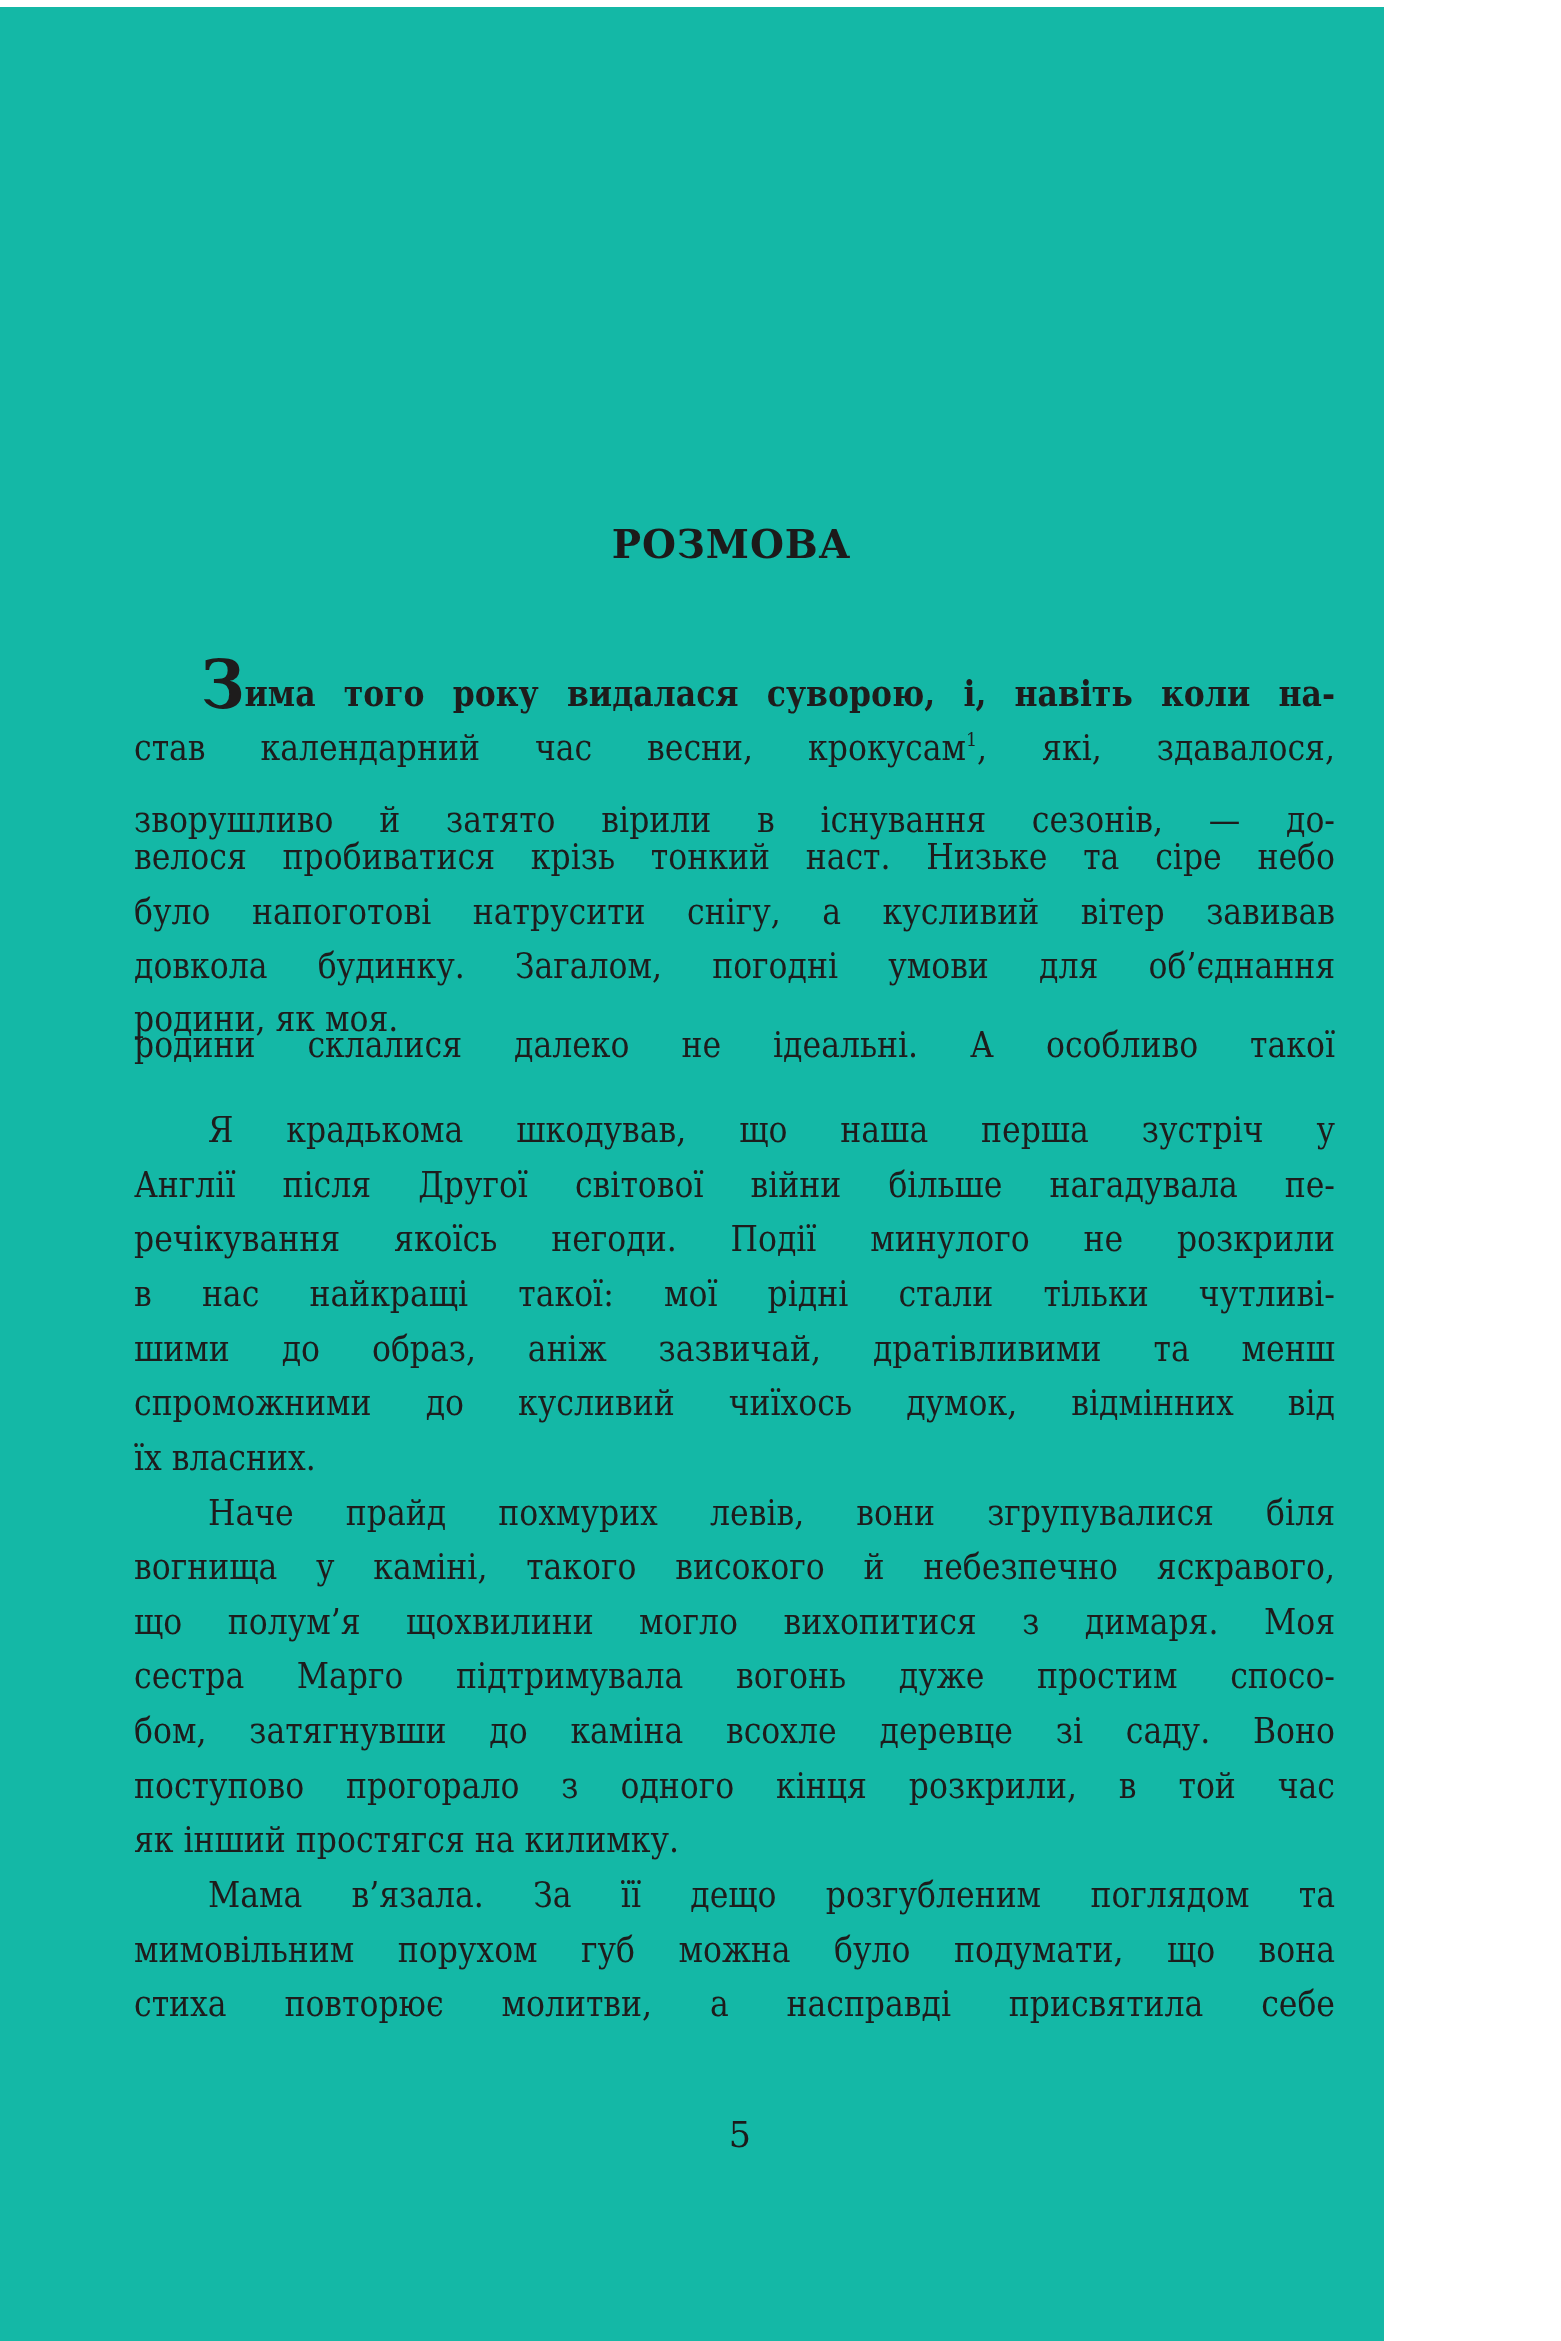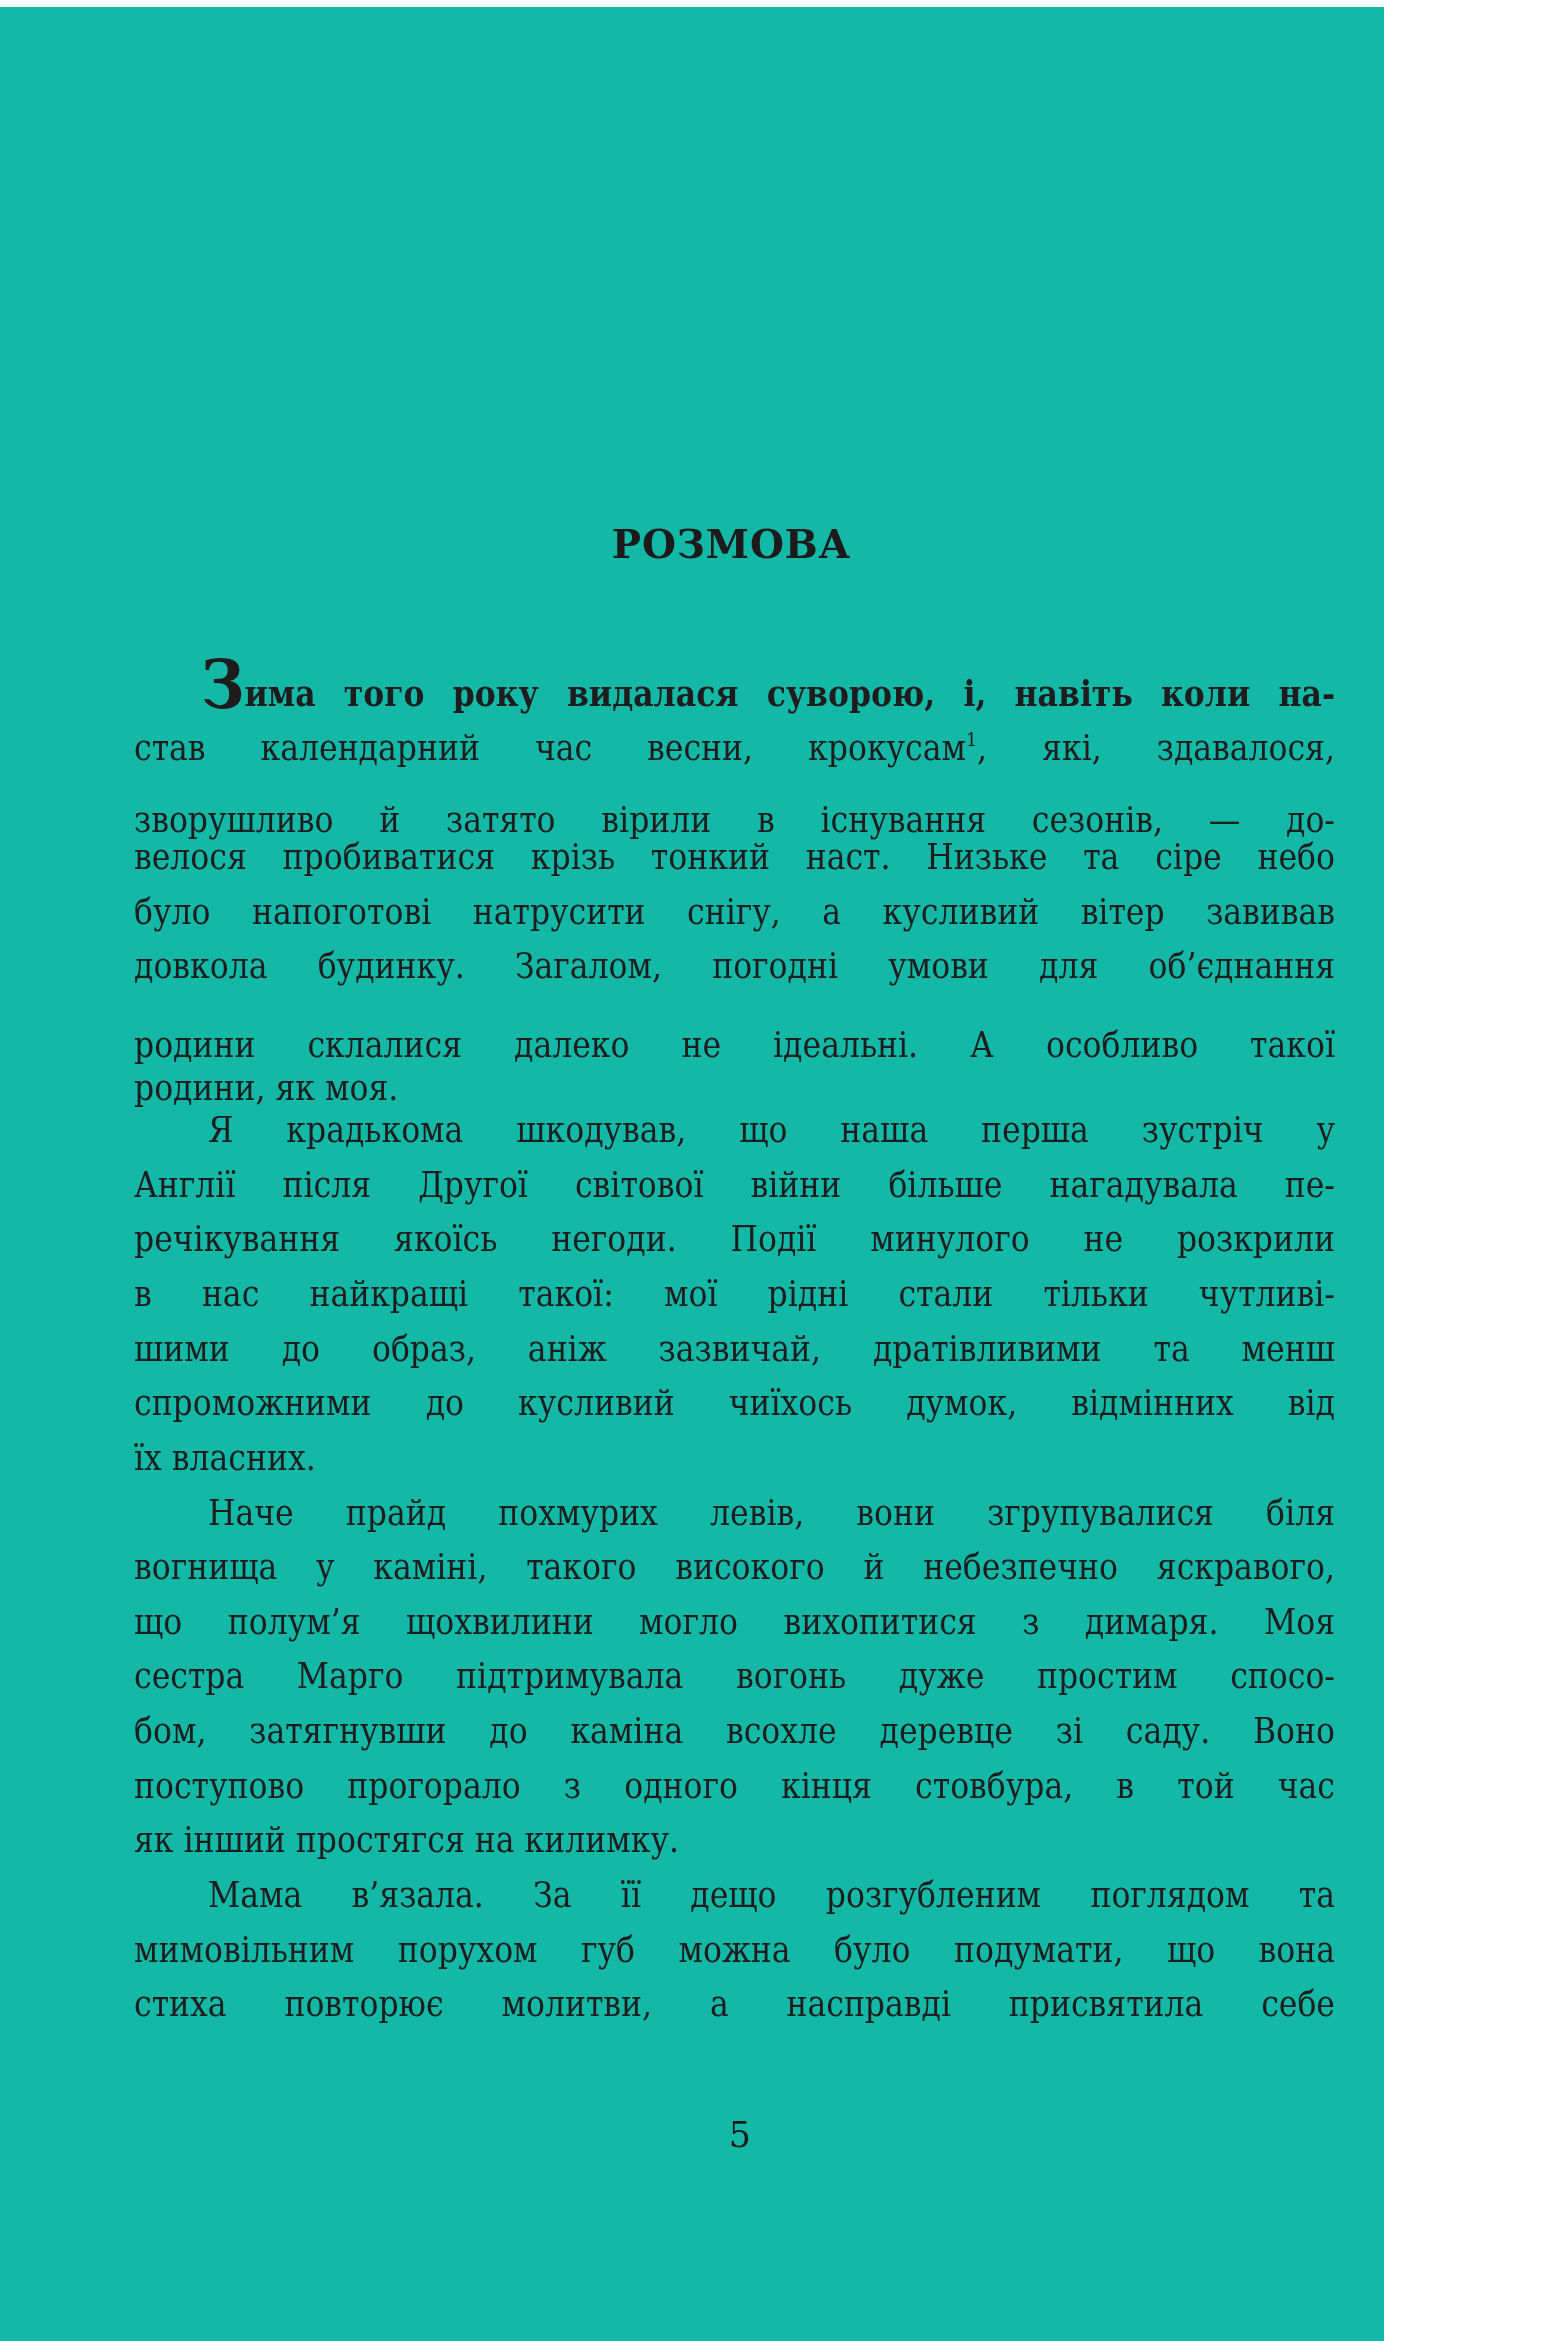--- a/index.html
+++ b/index.html
@@ -99,36 +99,36 @@
 
   <div class="body-text">
 
     <div class="line first" style="top:659px"><span class="dropcap">З</span><span>има того року видалася суворою, і, навіть коли на-</span></div>
     <div class="line" style="top:714px"><span>став календарний час весни, крокусам</span><sup class="fn">1</sup><span>, які, здавалося,</span></div>
     <div class="line" style="top:786px">зворушливо й затято вірили в існування сезонів, — до-</div>
     <div class="line" style="top:823px">велося пробиватися крізь тонкий наст. Низьке та сіре небо</div>
     <div class="line" style="top:878px">було напоготові натрусити снігу, а кусливий вітер завивав</div>
     <div class="line" style="top:932px">довкола будинку. Загалом, погодні умови для об’єднання</div>
     <div class="line" style="top:1011px">родини склалися далеко не ідеальні. А особливо такої</div>
-    <div class="line last" style="top:1054px">родини, як моя.</div>
+    <div class="line last" style="top:985px">родини, як моя.</div>
 
     <div class="line indent" style="top:1096px">Я крадькома шкодував, що наша перша зустріч у</div>
     <div class="line" style="top:1151px">Англії після Другої світової війни більше нагадувала пе-</div>
     <div class="line" style="top:1205px">речікування якоїсь негоди. Події минулого не розкрили</div>
     <div class="line" style="top:1260px">в нас найкращі такої: мої рідні стали тільки чутливі-</div>
     <div class="line" style="top:1315px">шими до образ, аніж зазвичай, дратівливими та менш</div>
     <div class="line" style="top:1369px">спроможними до кусливий чиїхось думок, відмінних від</div>
     <div class="line last" style="top:1424px">їх власних.</div>
 
     <div class="line indent" style="top:1479px">Наче прайд похмурих левів, вони згрупувалися біля</div>
     <div class="line" style="top:1533px">вогнища у каміні, такого високого й небезпечно яскравого,</div>
     <div class="line" style="top:1588px">що полум’я щохвилини могло вихопитися з димаря. Моя</div>
     <div class="line" style="top:1642px">сестра Марго підтримувала вогонь дуже простим спосо-</div>
     <div class="line" style="top:1697px">бом, затягнувши до каміна всохле деревце зі саду. Воно</div>
-    <div class="line" style="top:1752px">поступово прогорало з одного кінця стовбура, в той час</div>
+    <div class="line" style="top:1752px">поступово прогорало з одного кінця розкрили, в той час</div>
     <div class="line last" style="top:1806px">як інший простягся на килимку.</div>
 
     <div class="line indent" style="top:1861px">Мама в’язала. За її дещо розгубленим поглядом та</div>
     <div class="line" style="top:1916px">мимовільним порухом губ можна було подумати, що вона</div>
     <div class="line" style="top:1970px">стиха повторює молитви, а насправді присвятила себе</div>
 
   </div>
 
   <div class="page-number">5</div>
 

